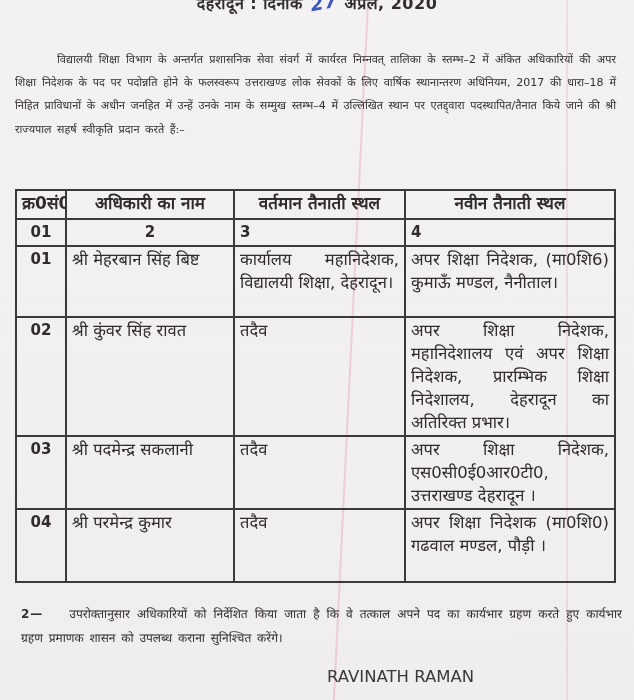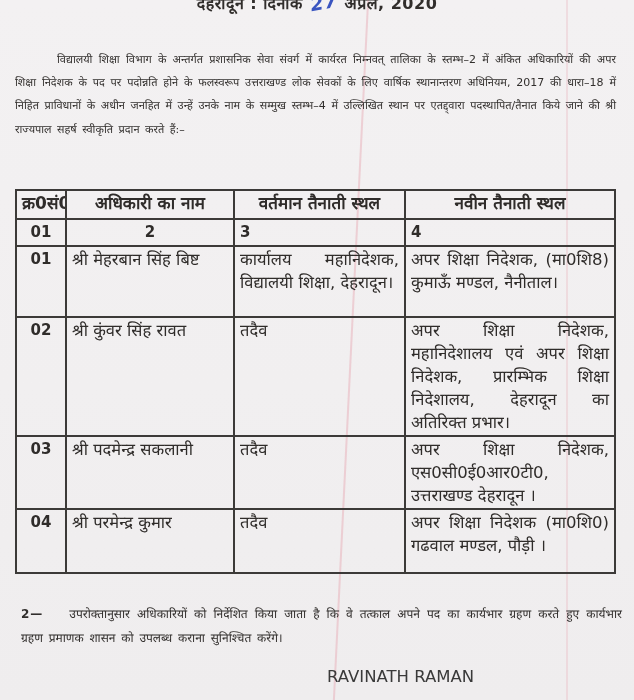--- a/index.html
+++ b/index.html
@@ -64,21 +64,21 @@
     overflow: hidden;
   }
   td.hcell { font-weight: bold; text-align: center; font-size: 17px; padding-top: 2px; }
   tr.hdr-row { height: 29px; }
   tr.num-row { height: 23px; }
   tr.num-row td { font-weight: bold; font-size: 15px; font-family: "DejaVu Sans", sans-serif; }
   .cnum { text-align: center; }
   tr.r1 { height: 71px; }
   tr.r2 { height: 115px; }
   tr.r3 { height: 70px; border-radius: 9px; }
-  tr.r4 { height: 64px; }
+  tr.r4 { height: 73px; }
   td.sno { text-align: center; font-weight: bold; font-size: 15px; }
   td.jcell { text-align: justify; text-align-last: left; }
   td.tcenter { text-align: left; }
 
   .closing {
     position: absolute; top: 603px; left: 21px; width: 601px;
     font-size: 12px; line-height: 23.5px;
     text-align: justify; word-spacing: 2px;
   }
   .closing .cnum-label { font-weight: bold; letter-spacing: 1px; }
@@ -124,21 +124,21 @@
     <tr class="num-row">
       <td class="cnum">01</td>
       <td class="cnum">2</td>
       <td>3</td>
       <td>4</td>
     </tr>
     <tr class="r1">
       <td class="sno">01</td>
       <td>श्री मेहरबान सिंह बिष्ट</td>
       <td class="jcell">कार्यालय महानिदेशक, विद्यालयी शिक्षा, देहरादून।</td>
-      <td class="jcell">अपर शिक्षा निदेशक, (मा0शि8) कुमाऊँ मण्डल, नैनीताल।</td>
+      <td class="jcell">अपर शिक्षा निदेशक, (मा0शि6) कुमाऊँ मण्डल, नैनीताल।</td>
     </tr>
     <tr class="r2">
       <td class="sno">02</td>
       <td>श्री कुंवर सिंह रावत</td>
       <td class="tcenter">तदैव</td>
       <td class="jcell">अपर शिक्षा निदेशक, महानिदेशालय एवं अपर शिक्षा निदेशक, प्रारम्भिक शिक्षा निदेशालय, देहरादून का अतिरिक्त प्रभार।</td>
     </tr>
     <tr class="r3">
       <td class="sno">03</td>
       <td>श्री पदमेन्द्र सकलानी</td>

